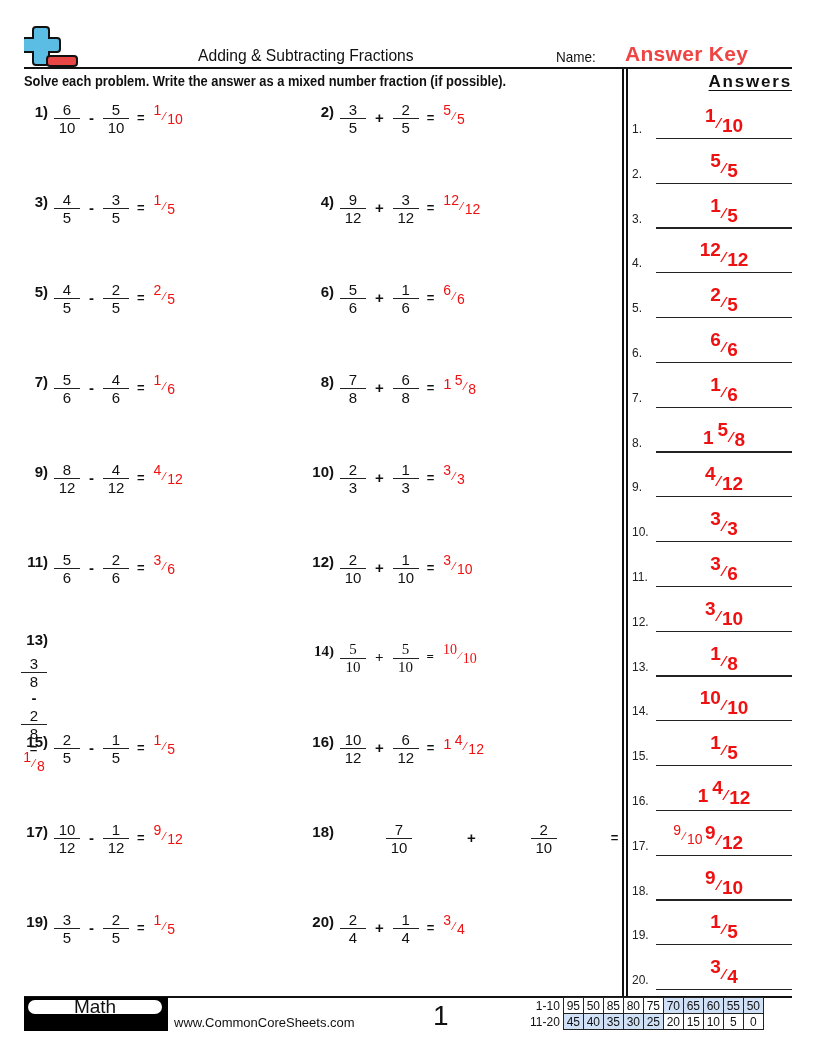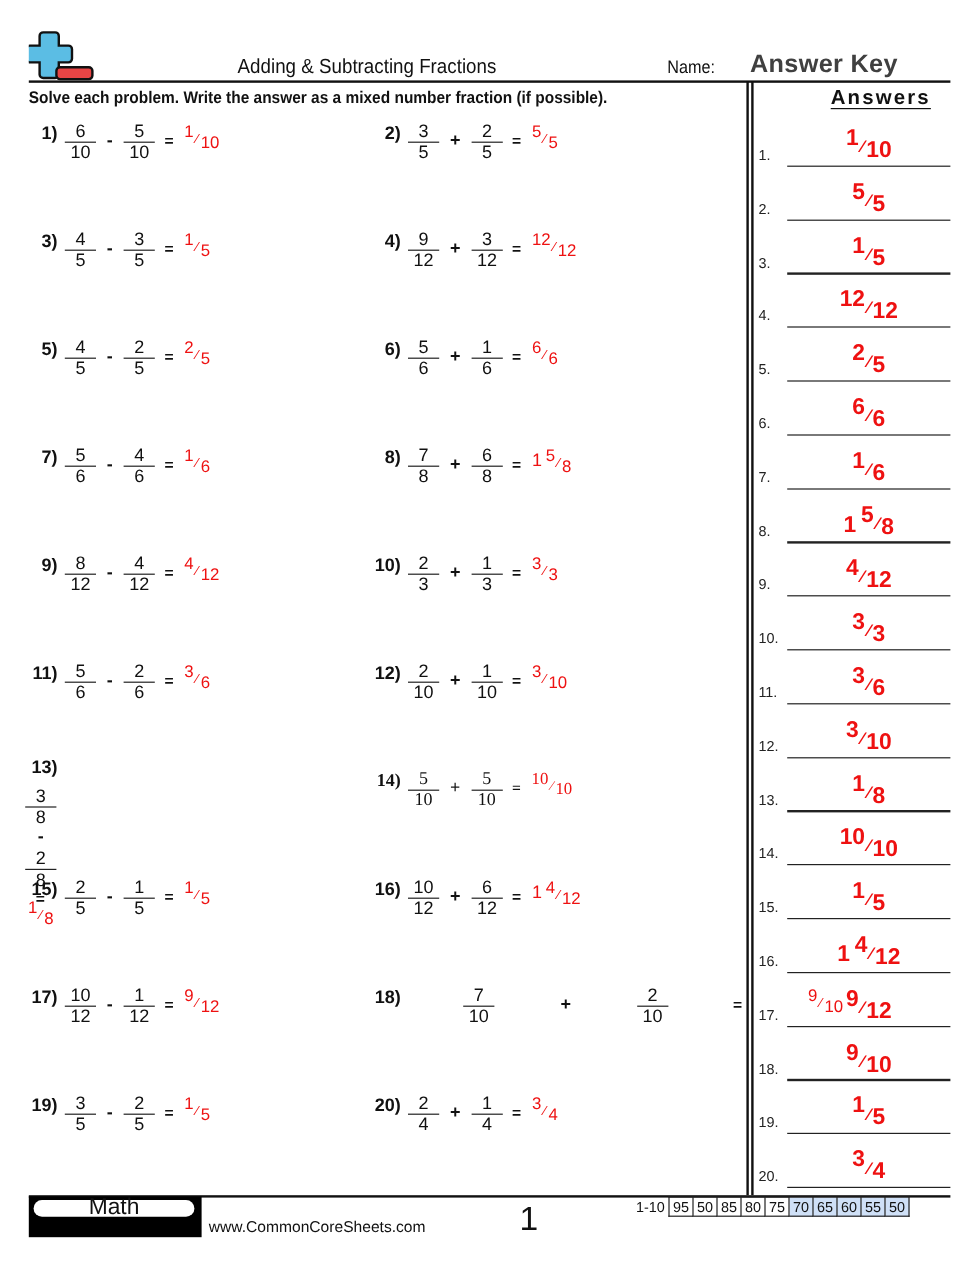--- a/index.html
+++ b/index.html
@@ -2,26 +2,26 @@
 <html><head>
 <meta charset="utf-8">
 <style>
   * { margin:0; padding:0; box-sizing:border-box; }
   body { width:816px; height:1056px; background:#fff; position:relative; overflow:hidden;
          font-family:"Liberation Sans", sans-serif; color:#111; }
   .abs { position:absolute; }
   #logo { left:24px; top:25px; width:56px; height:42px; }
   #title { left:198px; top:46px; font-size:17px; font-family:"Liberation Sans", sans-serif; transform:scaleX(0.92); transform-origin:left; }
   #name-label { left:556px; top:48px; font-size:15px; transform:scaleX(0.9); transform-origin:left; }
-  #name-value { left:625px; top:42px; font-size:21px; font-weight:bold; color:#404040; letter-spacing:0.3px; }
+  #name-value { left:625px; top:42px; font-size:21px; font-weight:bold; color:#ef4444; letter-spacing:0.3px; }
   #top-rule { left:24px; top:67px; width:768px; height:2px; background:#111; }
   #instructions { left:24px; top:73px; font-size:14px; font-weight:bold; transform:scaleX(0.92); transform-origin:left; white-space:nowrap; }
   #vline1 { left:622px; top:68px; width:2px; height:928px; background:#111; }
   #vline2 { left:626px; top:68px; width:2px; height:928px; background:#111; }
-  #answers-title { left:628px; top:72px; width:164px; text-align:center;margin-left:24px; }
+  #answers-title { left:628px; top:72px; width:164px; text-align:right; }
   #answers-title span { font-size:17px; font-weight:bold; letter-spacing:1.8px; text-decoration:underline; text-underline-offset:3px; }
 
   .problem { position:absolute; height:40px; display:flex; align-items:center; font-size:15px; }
   .pnum { font-weight:bold; font-size:15px; width:34px; text-align:right; margin-right:6px; position:relative; top:-7px; }
   .frac { display:inline-flex; flex-direction:column; align-items:center; font-size:15px; line-height:17px; }
   .frac .n { padding:0 3px; }
   .frac .d { border-top:1.3px solid #222; padding:0 3px; min-width:26px; text-align:center; }
   .op { margin:0 9px; font-weight:bold; font-size:15px; position:relative; top:-1px; }
   .eq { margin:0 9px 0 8px; font-weight:bold; font-size:13px; position:relative; top:-1px; }
   .ans { color:#ee1111; font-size:15px; position:relative; top:-5px; white-space:nowrap; }
@@ -464,14 +464,27 @@
         <td class="">50</td>
         <td class="">85</td>
         <td class="">80</td>
         <td class="">75</td>
         <td class="hl">70</td>
         <td class="hl">65</td>
         <td class="hl">60</td>
         <td class="hl">55</td>
         <td class="hl">50</td>
       </tr>
+      <tr>
+        <td class="rl">11-20</td>
+        <td class="hl">45</td>
+        <td class="hl">40</td>
+        <td class="hl">35</td>
+        <td class="hl">30</td>
+        <td class="hl">25</td>
+        <td class="">20</td>
+        <td class="">15</td>
+        <td class="">10</td>
+        <td class="">5</td>
+        <td class="">0</td>
+      </tr>
     </tbody>
   </table>
 
 </body></html>

